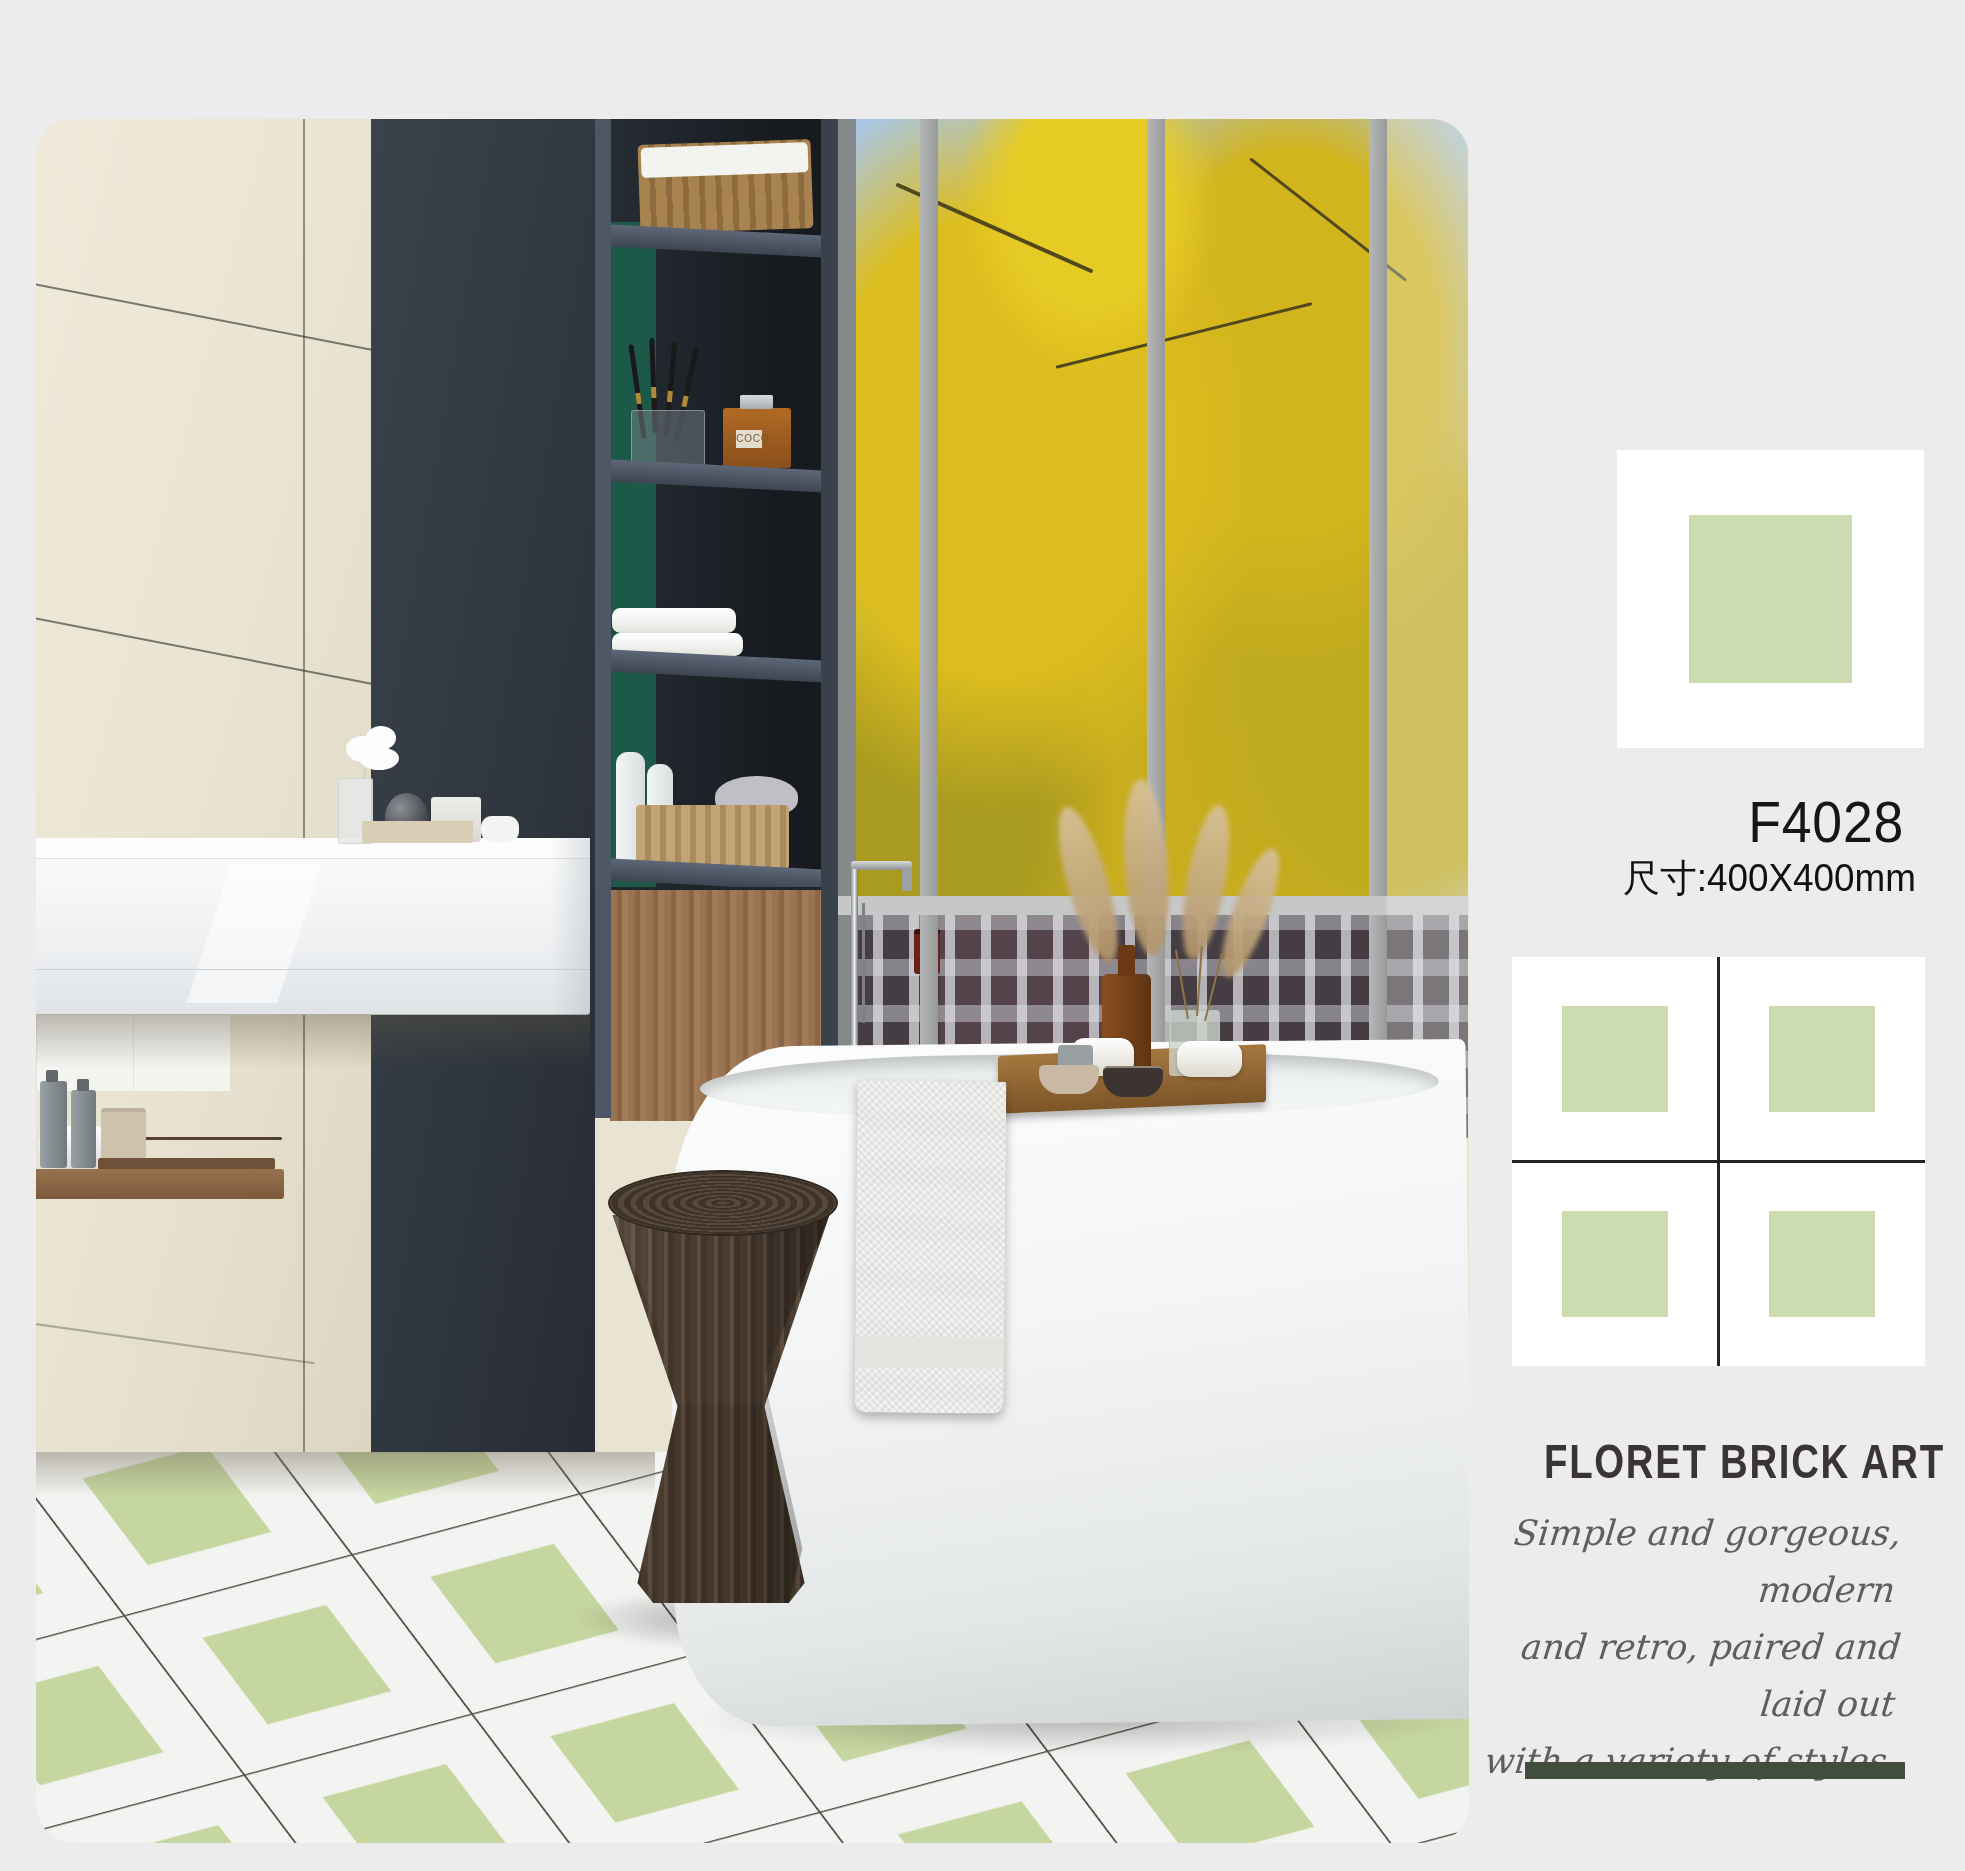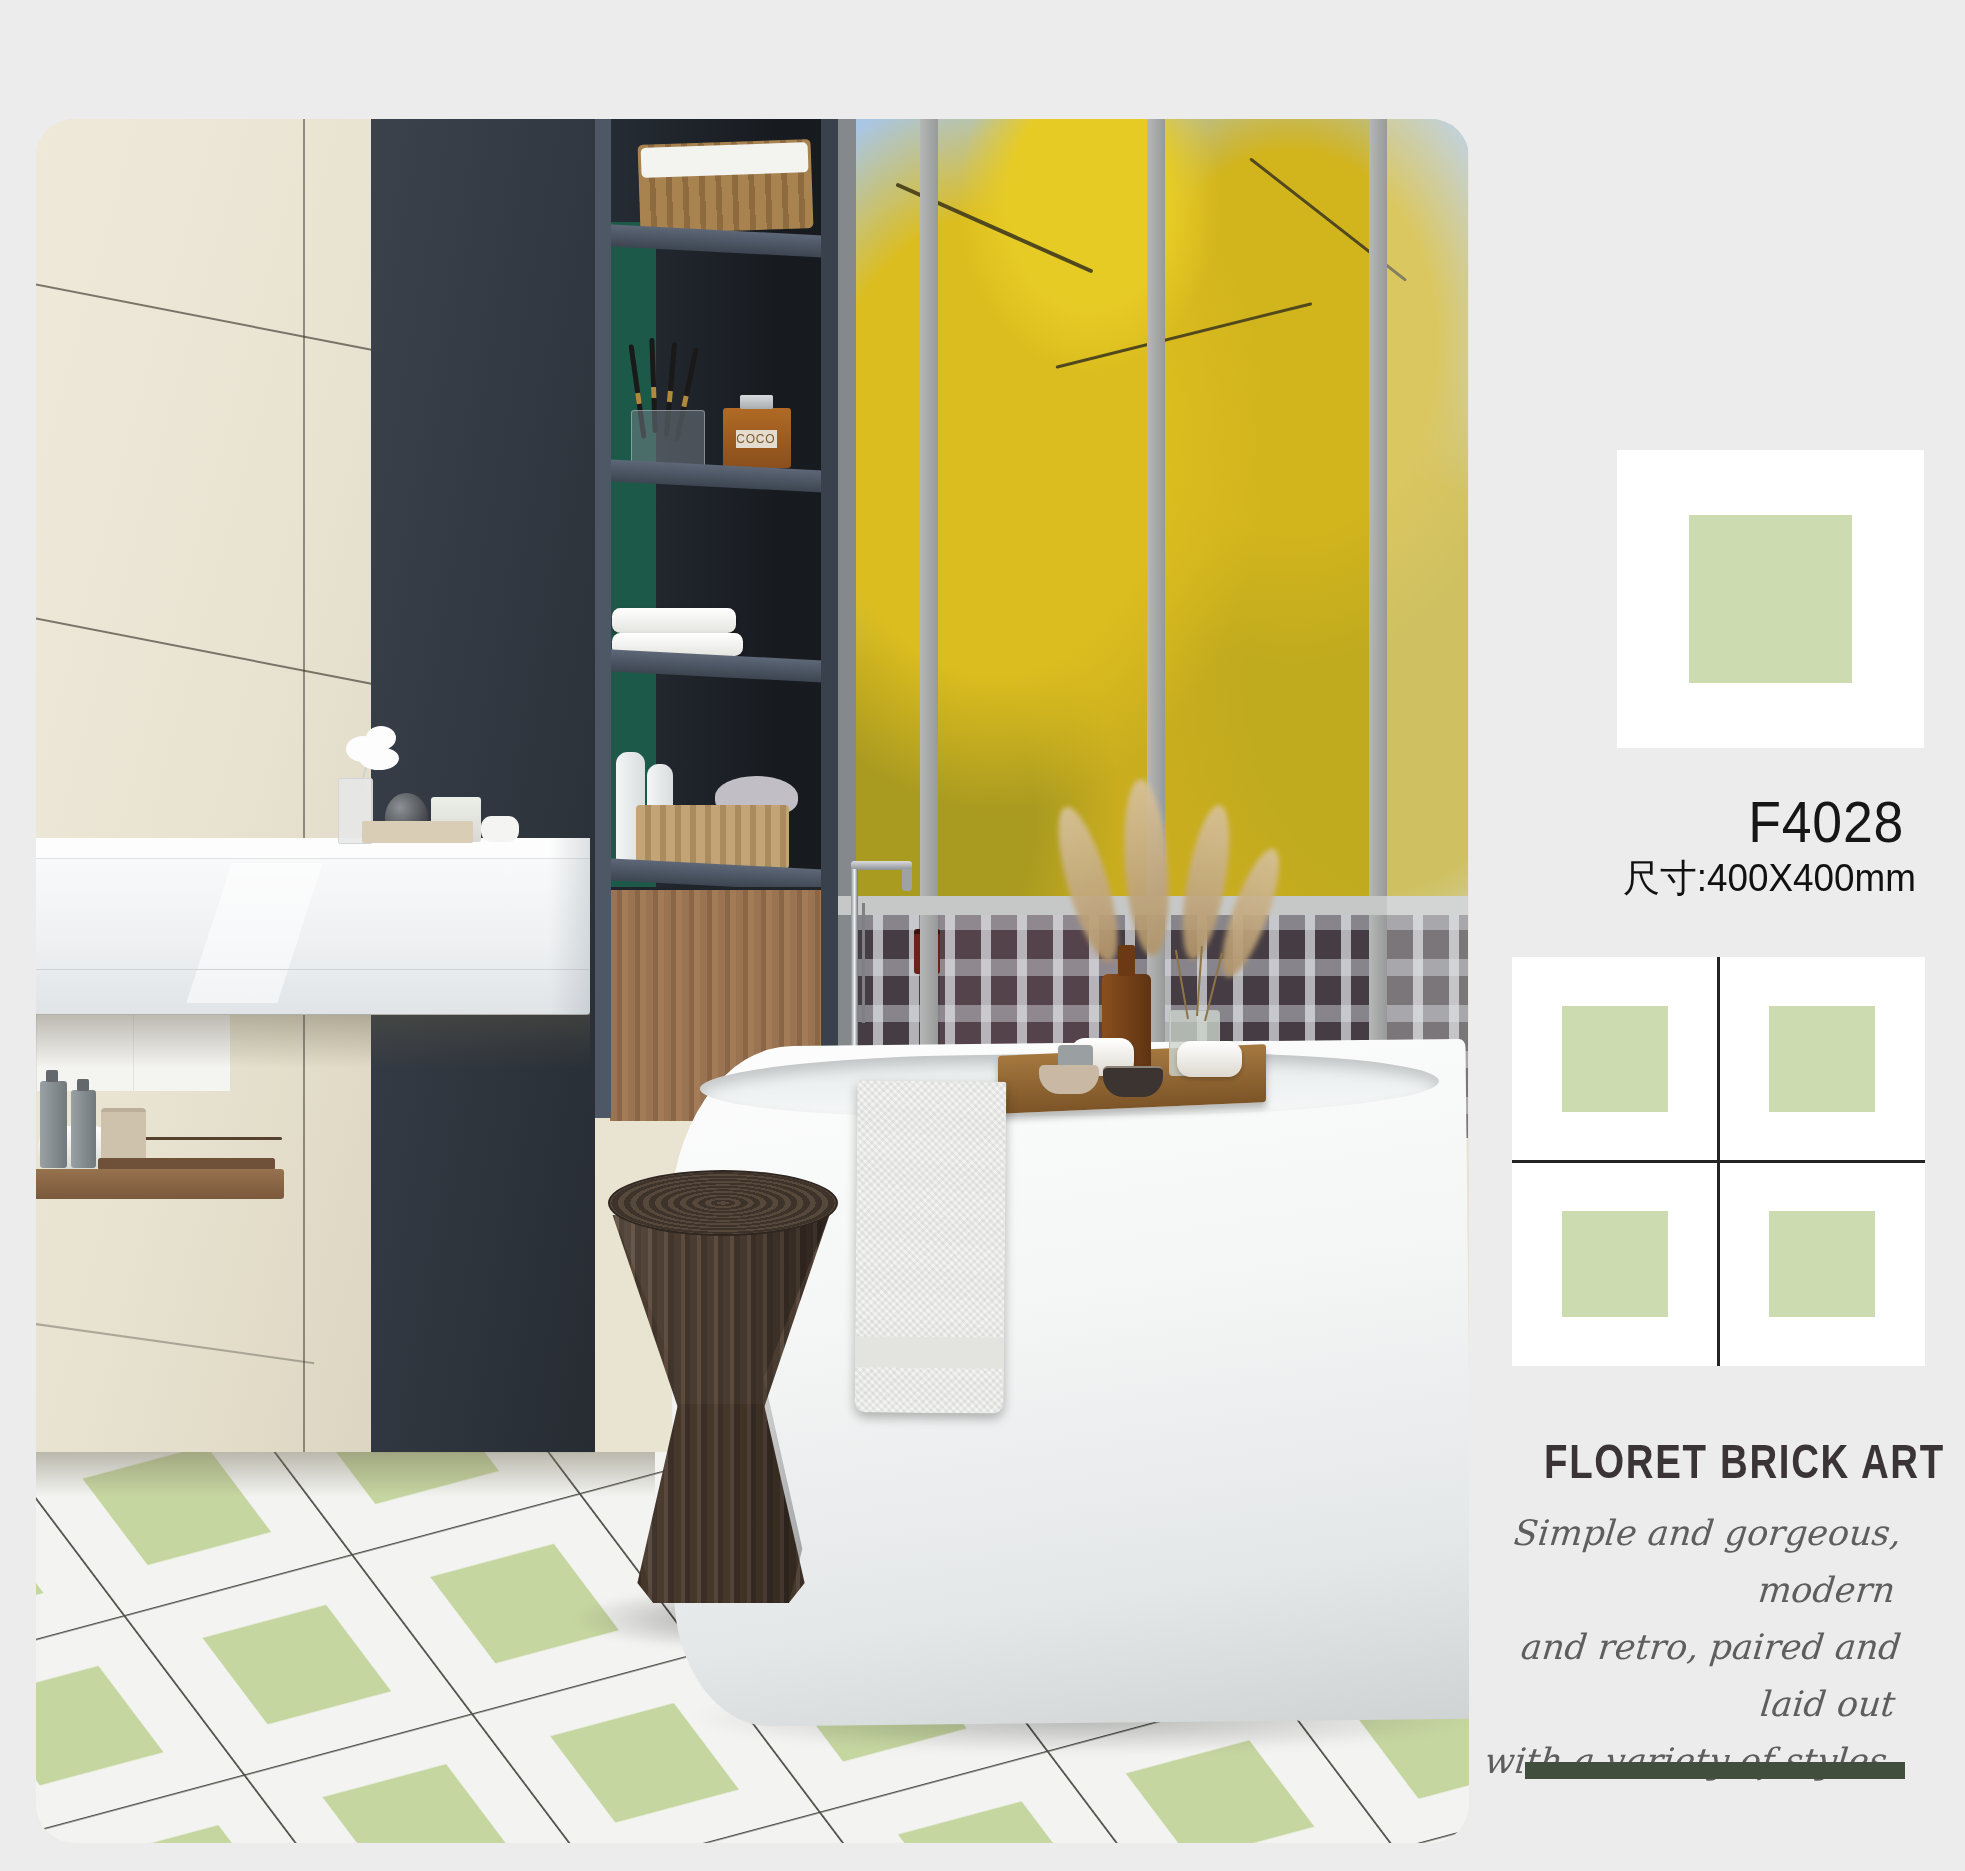--- a/index.html
+++ b/index.html
@@ -30,22 +30,22 @@
   .su-frame-l{left:0;top:0;width:15.7px;height:999px;background:#4d5765;}
   .su-frame-r{left:226px;top:0;width:16.5px;height:999px;background:#39414d;}
   .basket{left:44px;top:23px;width:173px;height:89px;border-radius:5px;
     background:repeating-linear-gradient(90deg,#a8834f 0 10.7px,#8d6b3f 10.7px 16.5px);transform:rotate(-2deg);}
   .basket .liner{position:absolute;left:3.3px;top:2.5px;right:3.3px;height:30.5px;background:#f3f3f0;border-radius:5px;}
   .brush{position:absolute;width:5px;height:95px;background:#191919;border-radius:2.5px;}
   .brush i{position:absolute;left:0;top:49px;width:5px;height:10.7px;background:#b08a3c;display:block;}
   .cup{left:36px;top:291px;width:72px;height:58px;background:rgba(120,130,138,.5);border:1.2px solid rgba(205,210,215,.45);border-radius:3.3px;}
   .perfume{left:128px;top:289px;width:68px;height:60px;background:linear-gradient(#b06a24,#8a4f1c);border-radius:3.3px;}
   .perfume .cap{position:absolute;left:17.3px;top:-13.2px;width:33px;height:14px;background:linear-gradient(#d8dbdd,#a9acae);border-radius:1.7px;}
-  .perfume .lbl{position:absolute;left:13.2px;top:21.5px;width:41px;height:18px;background:#e4ddcf;color:#7a5a28;
-    font-size:12px;line-height:18px;text-align:left;letter-spacing:0.8px;}
+  .perfume .lbl{position:absolute;left:13.2px;top:21.5px;width:26px;height:18px;background:#e4ddcf;color:#7a5a28;
+    font-size:10px;line-height:18px;text-align:center;letter-spacing:0.8px;}
   .towel-bar{background:linear-gradient(#ffffff,#e4e4e0);border-radius:8.3px;box-shadow:0 2.5px 4.1px rgba(0,0,0,.35);}
   .tw1{left:16.5px;top:489px;width:124px;height:25px;} .tw2{left:16.5px;top:514px;width:131px;height:23px;}
   .bottle-w{background:linear-gradient(90deg,#f4f6f6,#d9dddd);border-radius:11.6px 11.6px 3.3px 3.3px;}
   .bw1{left:20.6px;top:633px;width:29px;height:116px;} .bw2{left:52px;top:645px;width:26.4px;height:104px;}
   .plush{left:120px;top:657px;width:83px;height:41px;background:#c2bec6;border-radius:50% 50% 40% 40%;}
   .basket2{left:41px;top:686px;width:153px;height:64px;border-radius:4.1px;
     background:repeating-linear-gradient(90deg,#c2a477 0 9px,#a98b5e 9px 15px);}
   .cabinet{left:15px;top:768px;width:211px;height:231px;border-top:3.3px solid #20252b;
     background:repeating-linear-gradient(90deg,#9a7452 0 7.4px,#8a6546 7.4px 12.4px,#a37c57 12.4px 18px);}
 

